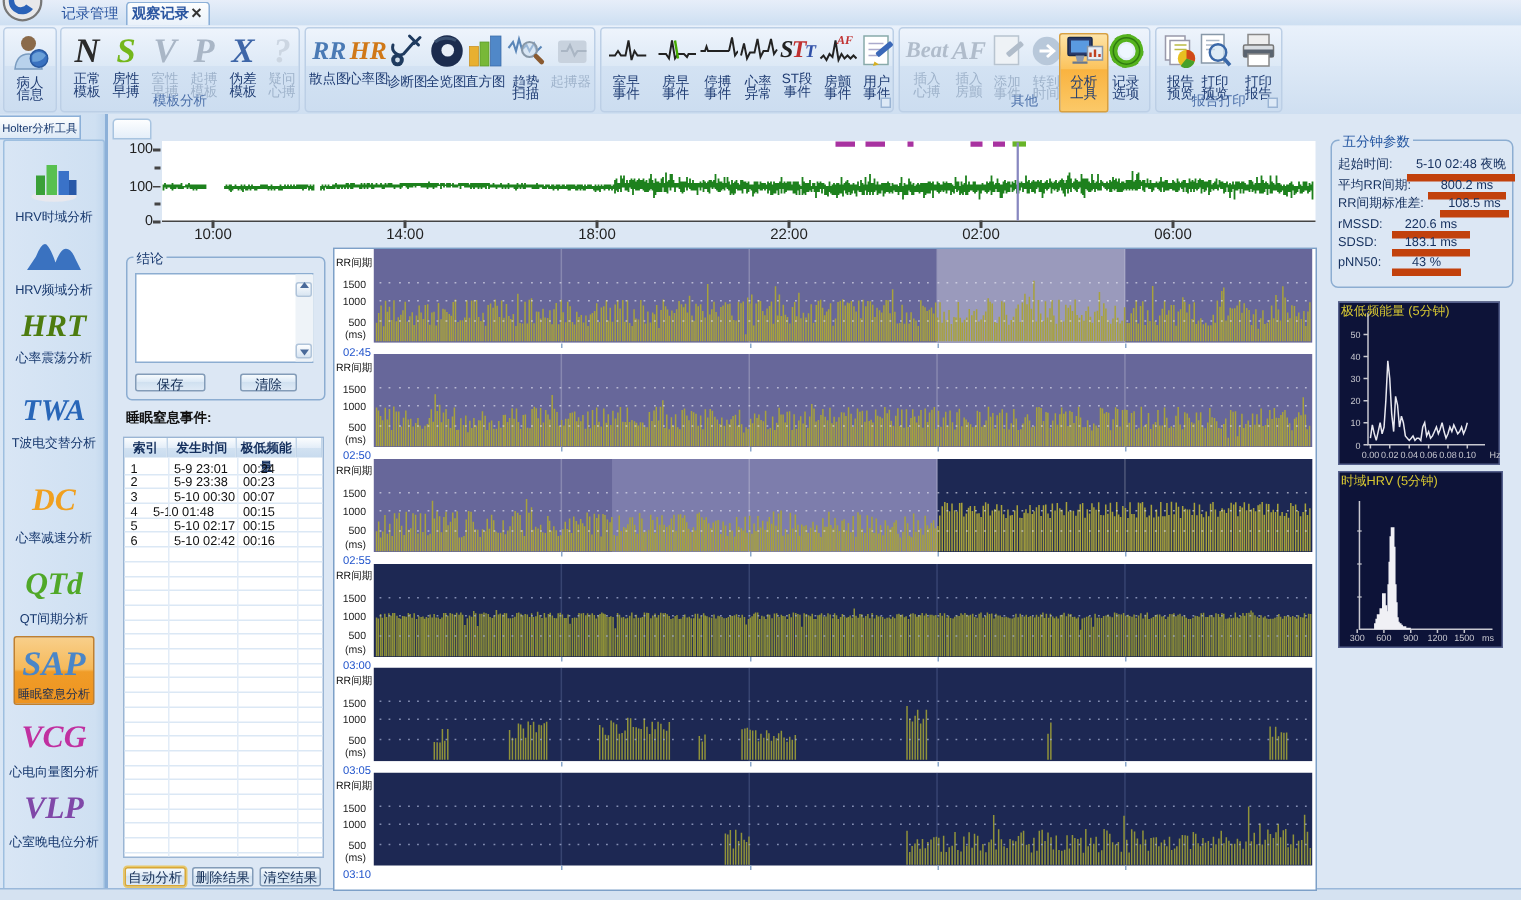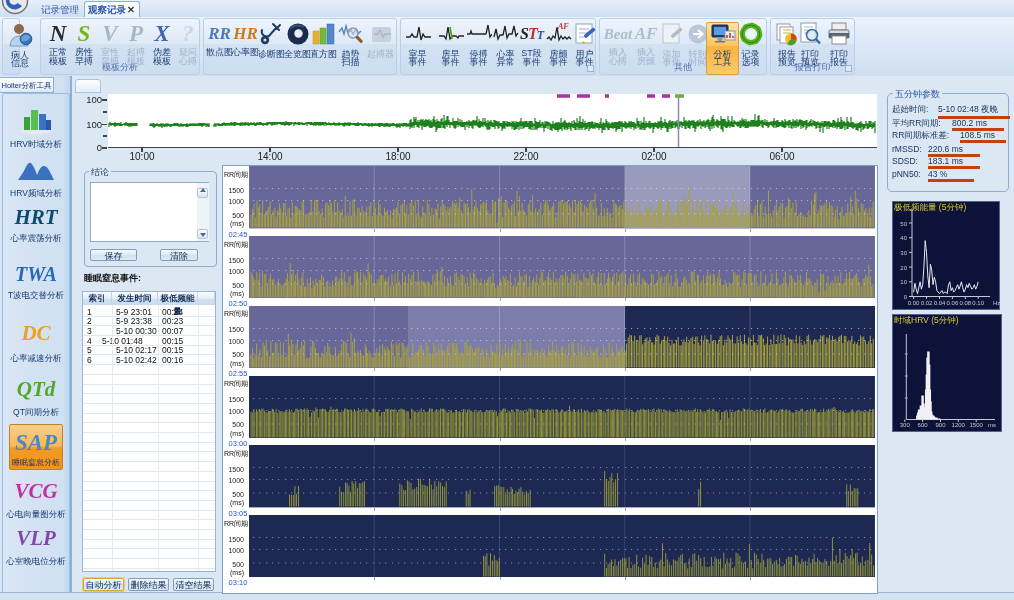--- a/index.html
+++ b/index.html
@@ -32,36 +32,36 @@
 .td{position:absolute;font-size:8.5px;color:#111;line-height:10px}
 
 #strips{left:222px;top:165px;width:656px;height:429px;border:1px solid #7da0c8;background:#fff}
 .axlab{position:absolute;font-size:7px;color:#222;width:24px;text-align:right}
 .rrlab{position:absolute;left:2px;font-size:7px;color:#111;letter-spacing:0px}
 .timelab{position:absolute;width:24px;font-size:7.5px;color:#2255cc;text-align:center}
 
 .darkpanel{position:absolute;background:#0d1338;border:1px solid #55608c}
 .dptitle{position:absolute;left:4px;top:2px;font-size:8.5px;color:#d8c832}
 .prow{position:absolute;font-size:8.5px;color:#15305e;white-space:nowrap}
-.pval{position:absolute;font-size:8.5px;color:#15305e;border-bottom:3px solid #c2410c;text-align:left}
+.pval{position:absolute;font-size:8.5px;color:#15305e;border-bottom:5px solid #c2410c;text-align:center}
 </style></head><body>
 <div id="tabbar" class="abs"></div>
 <svg class="abs" style="left:1px;top:-12px" width="28" height="27">
     <circle cx="14" cy="13" r="12.5" fill="#e8e8ea" stroke="#777" stroke-width="1.5"></circle>
     <path d="M20 6 A9 9 0 1 0 21 18 L16.5 15 A4.5 4.5 0 1 1 16 9 Z" fill="#2a62b8"></path>
     <path d="M7 6h4v4h-4z" fill="#b03028"></path>
     <path d="M15 5h5v4h-5z" fill="#d87020"></path>
     <path d="M12 4h3v3h-3z" fill="#e0a030"></path>
   </svg>
 <div class="tab" style="left:36px;width:48px">记录管理</div>
 <div class="abs" style="left:84px;top:1px;width:56px;height:16px;background:linear-gradient(#fdfefe,#e9f1fa);border:1px solid #8cb0d8;border-bottom:none;border-radius:3px 3px 0 0"></div>
 <div class="tab" style="left:84px;width:46px;font-weight:bold">观察记录</div>
 <div class="tab" style="left:124px;width:14px;color:#333;font-weight:bold">✕</div>
 <div id="ribbon" class="abs">
-<div class="rgroup" style="left:2px;width:18px">
+<div class="rgroup" style="left:2px;width:36px">
 <div class="rbtn " style="left:0px;width:34px"><svg width="26" height="26" style="margin-top:1px">
           <circle cx="12" cy="7" r="5" fill="#8a6a4a"></circle>
           <path d="M3 24 q1 -10 9 -10 q8 0 9 10 z" fill="#b8d2ec" stroke="#7a9cc0" stroke-width="1"></path>
           <circle cx="19" cy="17" r="6" fill="#3a72c0"></circle>
           <path d="M14.5 15 a5.5 5.5 0 0 1 9 0 a8 8 0 0 1 -9 4 z" fill="#6aa0d8"></path>
           <circle cx="19" cy="17" r="5.8" fill="none" stroke="#2a5aa0"></circle>
         </svg><div class="cap">病人<br>信息</div></div>
 </div>
 <div class="rgroup" style="left:40px;width:160px">
       <div class="rglabel">模板分析</div>
@@ -232,21 +232,21 @@
       <rect x="5" y="12" width="6" height="13" fill="#3aa038"></rect>
       <rect x="12" y="5" width="7" height="20" fill="#58c050"></rect>
       <rect x="20" y="9" width="7" height="16" fill="#3a72c8"></rect>
       <rect x="27" y="15" width="5" height="10" fill="#2858a8"></rect>
     </svg></div>
 <div class="sidelabel" style="top:139px">HRV时域分析</div>
 <div class="sideitem" style="left:3px;top:153px"><svg width="40" height="30">
       <path d="M2 27 L8 18 Q12 8 15 10 Q18 13 21 22 Q24 14 27 13 Q31 12 34 19 L38 27 Z" fill="#3a72c0"></path>
     </svg></div>
 <div class="sidelabel" style="top:188px">HRV频域分析</div>
-<div class="sideitem bigside" style="left:3px;top:205px;color:#0c4a6e;font-size:21px;">HRT</div>
+<div class="sideitem bigside" style="left:3px;top:205px;color:#4d7c0f;font-size:21px;">HRT</div>
 <div class="sidelabel" style="top:233px">心率震荡分析</div>
 <div class="sideitem bigside" style="left:3px;top:263px;color:#2866b8;font-size:20px;">TWA</div>
 <div class="sidelabel" style="top:290px">T波电交替分析</div>
 <div class="sideitem bigside" style="left:3px;top:321px;color:#f0a020;font-size:21px;">DC</div>
 <div class="sidelabel" style="top:353px">心率减速分析</div>
 <div class="sideitem bigside" style="left:3px;top:377px;color:#50a828;font-size:21px;">QTd</div>
 <div class="sidelabel" style="top:407px">QT间期分析</div>
 <div class="abs" style="left:9px;top:424px;width:54px;height:46px;border:1px solid #c08030;border-radius:2px;background:linear-gradient(#f8cf8a,#f5b95a 48%,#f09c28 52%,#ee9420)"></div>
 <div class="sideitem bigside" style="left:3px;top:430px;color:#4a86c8;font-size:23px">SAP</div>
 <div class="sidelabel" style="top:457px;color:#203050;font-size:8px">睡眠窒息分析</div>

